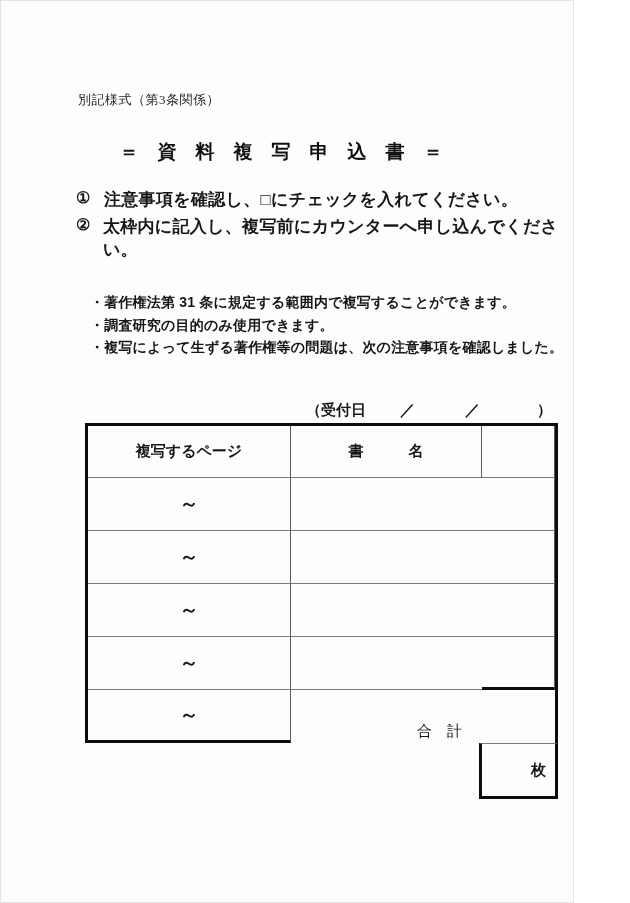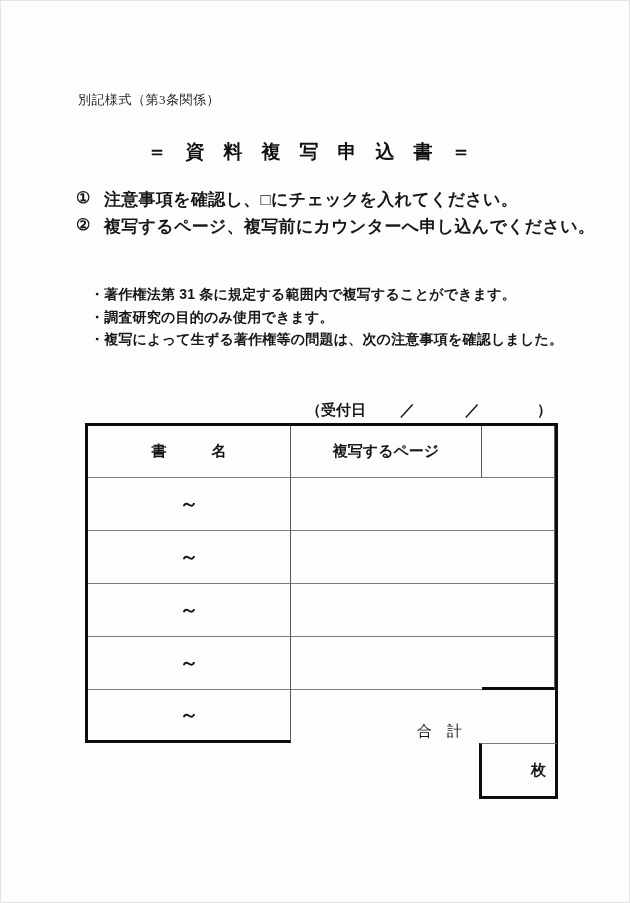--- a/index.html
+++ b/index.html
@@ -1,21 +1,21 @@
 <!DOCTYPE html>
 <html><head>
 <meta charset="utf-8">
 <style>
   * { margin: 0; padding: 0; }
   html, body { background: #ffffff; }
   body { width: 630px; height: 903px; overflow: hidden; }
 
   .page {
     position: relative;
-    width: 630px;
+    width: 574px;
     height: 903px;
     background: #fdfdfd;
     color: #161616;
     font-family: "Liberation Sans", sans-serif;
     box-shadow: inset 0 0 0 1px #e4e4e4;
   }
 
   .remark {
     position: absolute;
     left: 78px; top: 91px;
@@ -48,21 +48,21 @@
   }
   .checkbox {
     width: 13px; height: 13px;
     border: 2px solid #161616;
     background: #fdfdfd;
     display: inline-block;
     margin-right: 13px;
   }
   .confirm-label { font-size: 14.5px; font-weight: bold; letter-spacing: 0.3px; }
 
-  .notes { position: absolute; left: 90px; top: 283px; }
+  .notes { position: absolute; left: 90px; top: 291px; }
   .note {
     font-size: 14px;
     font-weight: 600;
     letter-spacing: 0.2px;
     line-height: 22.6px;
     white-space: pre;
   }
 
   .reception { position: absolute; left: 0; top: 401px; width: 630px; height: 20px; font-weight: bold; font-size: 15px; }
   .reception span { position: absolute; top: 0; white-space: pre; }
@@ -133,21 +133,21 @@
   <div class="remark">別記様式（第3条関係）</div>
 
   <div class="title">＝　資　料　複　写　申　込　書　＝</div>
 
   <div class="inst inst1">
     <span class="inst-num">①</span>
     <span class="inst-text">注意事項を確認し、□にチェックを入れてください。</span>
   </div>
   <div class="inst inst2">
     <span class="inst-num">②</span>
-    <span class="inst-text">複写するページ、複写前にカウンターへ申し込んでください。</span>
+    <span class="inst-text">太枠内に記入し、複写前にカウンターへ申し込んでください。</span>
   </div>
 
 
   <div class="notes">
     <div class="note">・著作権法第 31 条に規定する範囲内で複写することができます。</div>
     <div class="note">・調査研究の目的のみ使用できます。</div>
     <div class="note">・複写によって生ずる著作権等の問題は、次の注意事項を確認しました。</div>
   </div>
 
   <div class="reception">
@@ -155,22 +155,22 @@
     <span class="rc-slot rc-slot1"></span>
     <span class="rc-slash1">／</span>
     <span class="rc-slot rc-slot2"></span>
     <span class="rc-slash2">／</span>
     <span class="rc-slot rc-slot3"></span>
     <span class="rc-close">）</span>
   </div>
 
   <div class="copytable">
 
+    <div class="ct head c2">複写するページ</div>
     <div class="ct head c1">書　　　名</div>
-    <div class="ct head c2">複写するページ</div>
 
     <div class="ct c1"></div>
     <div class="ct c2 pages">
         <span>～</span>
       </div>
     <div class="ct c3"></div>
 
     <div class="ct c1"></div>
     <div class="ct c2 pages">
         <span>～</span>

